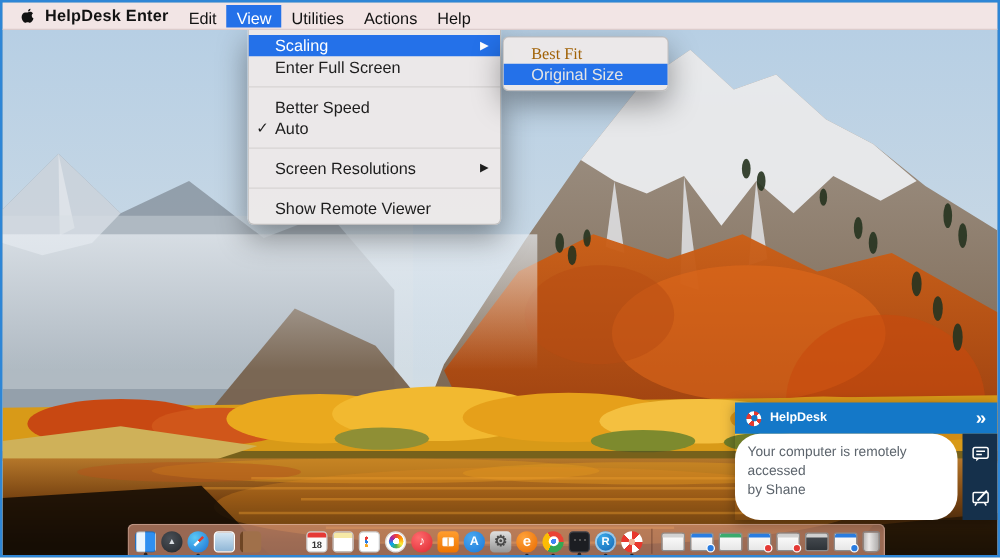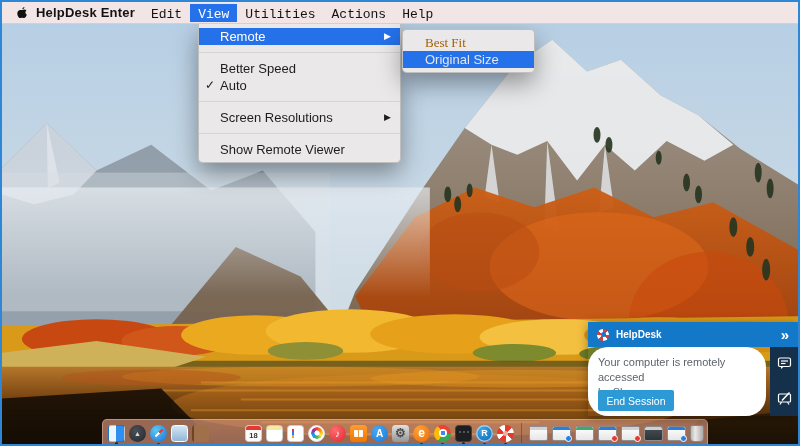--- a/index.html
+++ b/index.html
@@ -4,21 +4,21 @@
 <style>
   * { margin:0; padding:0; box-sizing:border-box; }
   body { font-family:"Liberation Sans", sans-serif; background:#fff; }
   .frame { position:relative; width:800px; height:446px; border:2px solid #2e86d6; overflow:hidden; background:#9db6c9; }
 
   
   .menubar { position:relative; z-index:30; height:22px; display:flex; align-items:center;
     background:#f2e5e5; border-bottom:1px solid #dccccc; font-size:13px; color:#121212; padding-left:13px; }
   .apple { width:13px; display:flex; align-items:center; justify-content:center; margin-right:8px; }
   .mb-app-name { font-weight:bold; margin-right:8px; letter-spacing:.2px; }
-  .mb-item { padding:0 8px; height:18px; line-height:22px; cursor:default;font-family:Liberation Mono, monospace; }
+  .mb-item { padding:0 8px; height:18px; line-height:22px; cursor:default; }
   .mb-item.active { background:#2471e9; color:#fff; }
 
   
   .dropdown { position:absolute; left:196px; top:22px; width:203px; z-index:25;
     background:rgba(236,233,233,.98); border:1px solid rgba(0,0,0,.18); border-top:none;
     border-radius:0 0 5px 5px; box-shadow:0 10px 24px rgba(0,0,0,.38); padding:4px 0; }
   .dd-item { position:relative; height:17px; line-height:17px; font-size:13px; color:#1d1d1d; padding-left:21px; }
   .dd-item.hl { background:#2471e9; color:#fff; }
   .dd-item .check { position:absolute; left:6px; top:0; font-size:12px; }
   .dd-item .arrow { position:absolute; right:9px; top:0; font-size:9px; }
@@ -220,22 +220,25 @@
         <line x1="260" y1="402" x2="540" y2="402"></line>
           <line x1="300" y1="414" x2="500" y2="414"></line>
       </g>
       <path d="M0,378 L160,368 L215,424 L0,424 Z" fill="#150d04" opacity=".88"></path>
       <path d="M700,400 L800,390 L800,424 L680,424 Z" fill="#1c1206" opacity=".7"></path>
     </svg>
   </div>
 
   <div class="dropdown">
     <div class="dd-item hl">
-      <span>Remote</span>
+      <span>Scaling</span>
       <span class="arrow">▶</span>
+    </div>
+    <div class="dd-item">
+      <span>Enter Full Screen</span>
     </div>
     <div class="dd-sep"></div>
     <div class="dd-item">
       <span>Better Speed</span>
     </div>
     <div class="dd-item">
       <span class="check">✓</span>
       <span>Auto</span>
     </div>
     <div class="dd-sep"></div>
@@ -258,21 +261,20 @@
     <div class="w-header">
       <span class="lifesaver"></span>
       <span class="w-title">HelpDesk</span>
       <span class="w-collapse">»</span>
     </div>
     <div class="w-body">
       <div class="w-msg">
         <div>Your computer is remotely accessed</div>
         <div>by Shane</div>
       </div>
-      <button class="end-btn">End Session</button>
     </div>
     <div class="w-strip">
       <svg class="strip-btn" viewBox="0 0 15 15" fill="none" stroke="#fff" stroke-width="1.2">
         <rect x="1.5" y="2" width="12" height="8.5" rx="1.5"></rect>
         <line x1="4" y1="5" x2="11" y2="5"></line>
           <line x1="4" y1="7.5" x2="8.5" y2="7.5"></line>
         <path d="M4,10.5 L4,13 L6.8,10.5" fill="#fff" stroke="none"></path>
       </svg>
       <svg class="strip-btn" viewBox="0 0 15 15" fill="none" stroke="#fff" stroke-width="1.2">
         <rect x="1.5" y="3" width="12" height="8" rx="1"></rect>

